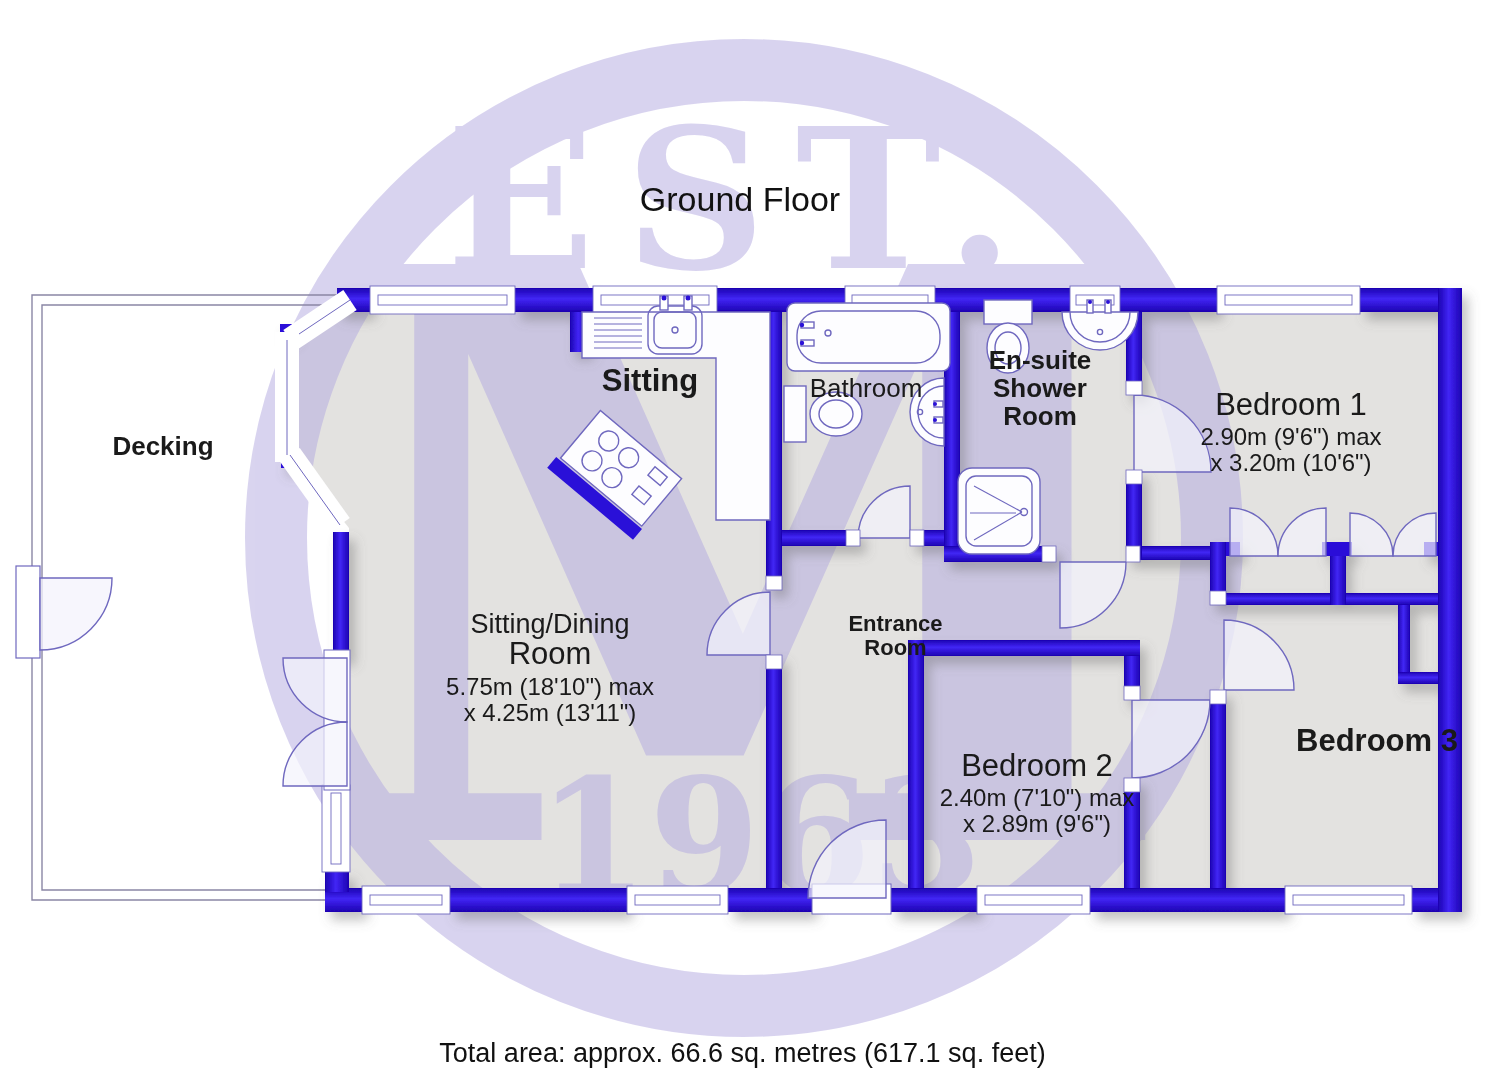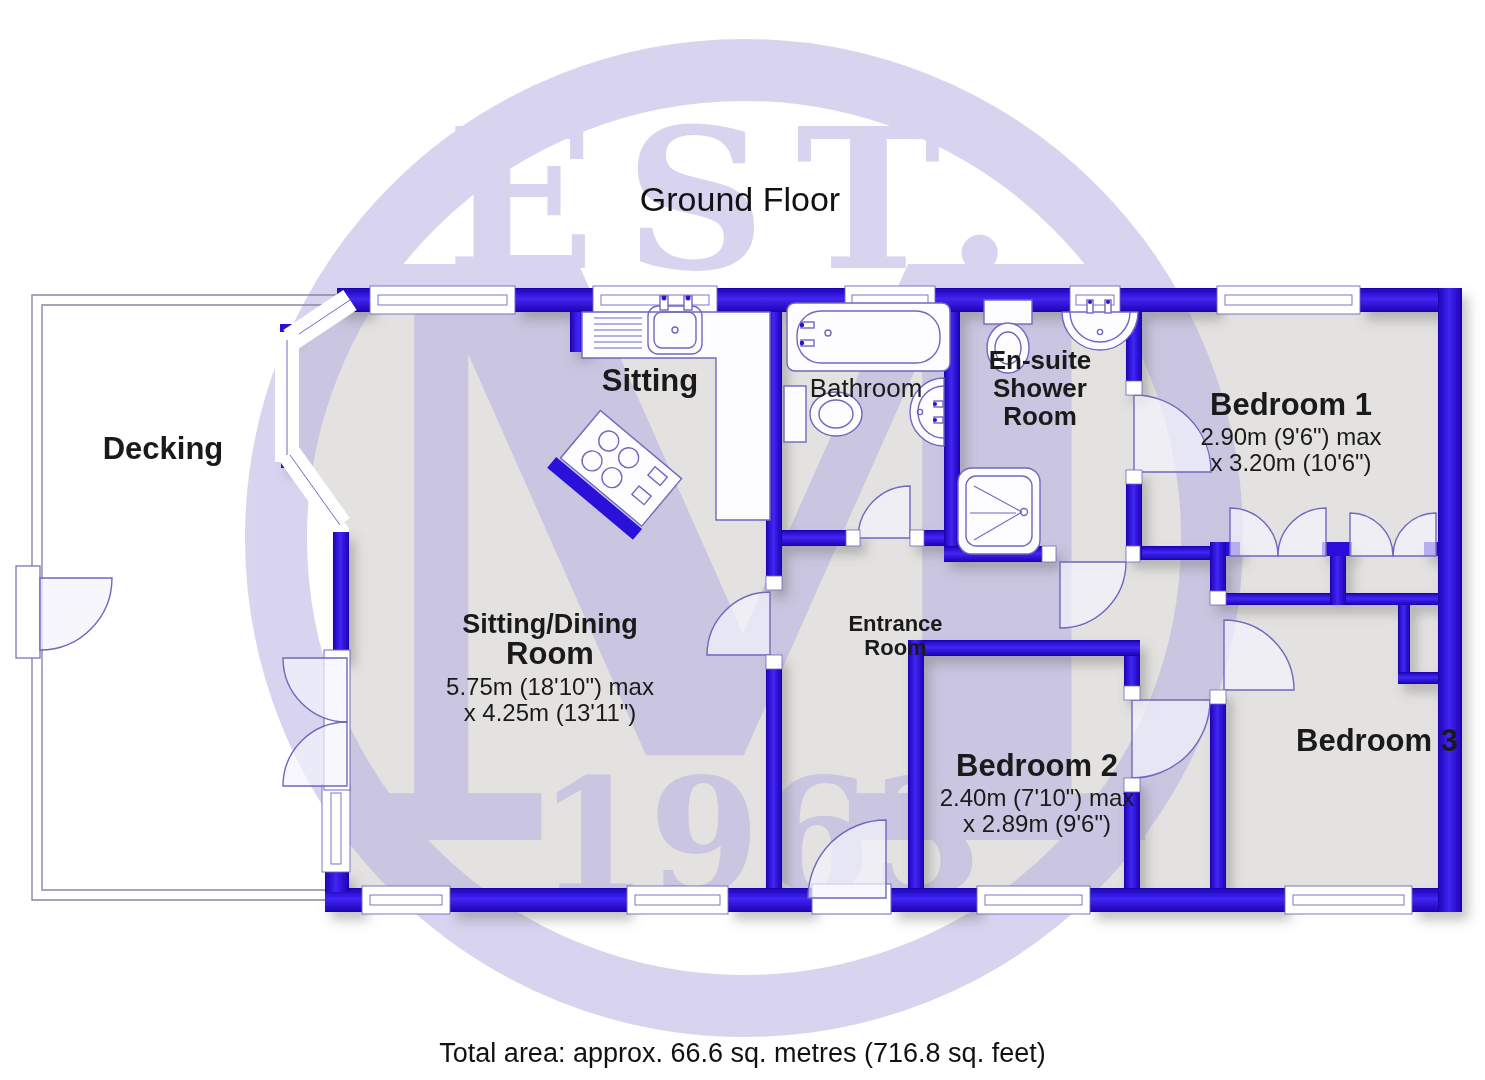--- a/index.html
+++ b/index.html
@@ -1,21 +1,21 @@
 <!DOCTYPE html>
 <html><head>
 <meta charset="utf-8">
 <style>
   html,body{margin:0;padding:0;}
   body{
     width:1485px;height:1080px;position:relative;overflow:hidden;
     background:#ffffff;font-family:"Liberation Sans",sans-serif;color:#111;
   }
   .label{position:absolute;text-align:center;color:#1a1a1a;line-height:1.1;}
-  .room-name{font-weight:bold;}
+  .room-name{font-weight:normal;}
   .dims{font-weight:normal;}
   #plan-svg{position:absolute;left:0;top:0;}
   .title-block{position:absolute;left:390px;top:180px;width:700px;text-align:center;}
   .title-block .main{font-size:34px;font-weight:normal;}
   .title-block .sub{font-size:22px;margin-top:5px;}
   .footer-block{position:absolute;left:0;top:1038px;width:1485px;text-align:center;font-size:27px;}
 </style>
 </head>
 <body>
 
@@ -297,21 +297,21 @@
     <rect x="1124" y="778" width="16" height="14"></rect>
     <rect x="1210" y="591" width="16" height="14"></rect>
     <rect x="1210" y="690" width="16" height="14"></rect>
   </g>
 </svg>
 
 <div class="title-block">
   <div class="main">Ground Floor</div>
 </div>
 
-<div class="label" style="left:63px;top:432px;width:200px;font-size:31px;font-weight:bold;">
+<div class="label" style="left:63px;top:432px;width:200px;font-size:26px;font-weight:bold;">
   <span>Decking</span>
 </div>
 
 <div class="label" style="left:555px;top:364px;width:190px;font-size:31px;font-weight:bold;">
   <span>Sitting</span>
 </div>
 
 <div class="label" style="left:781px;top:374px;width:170px;font-size:26px;font-weight:normal;">
   <span>Bathroom</span>
 </div>
@@ -344,14 +344,14 @@
   <div class="room-name" style="font-size:31px;">Bedroom 2</div>
   <div class="dims" style="font-size:24px;margin-top:2px;">2.40m (7'10") max</div>
   <div class="dims" style="font-size:24px;">x 2.89m (9'6")</div>
 </div>
 
 <div class="label" style="left:1272px;top:700px;width:210px;font-size:31px;font-weight:bold;margin-top:24px;">
   <span>Bedroom 3</span>
 </div>
 
 <div class="footer-block">
-  <span>Total area: approx. 66.6 sq. metres (716.8 sq. feet)</span>
+  <span>Total area: approx. 66.6 sq. metres (617.1 sq. feet)</span>
 </div>
 
 </body></html>

